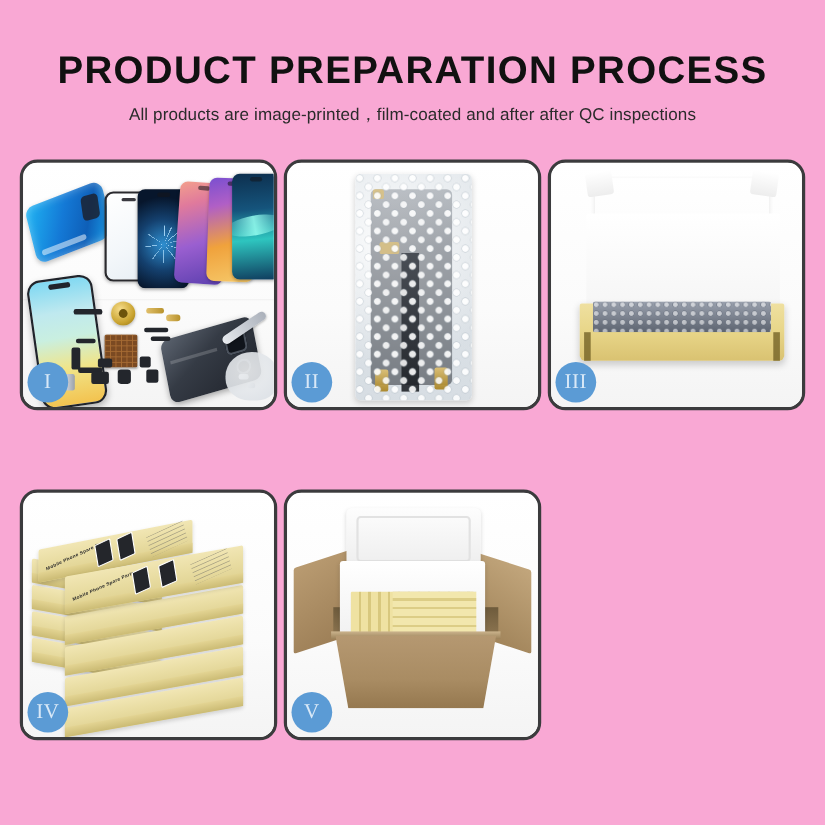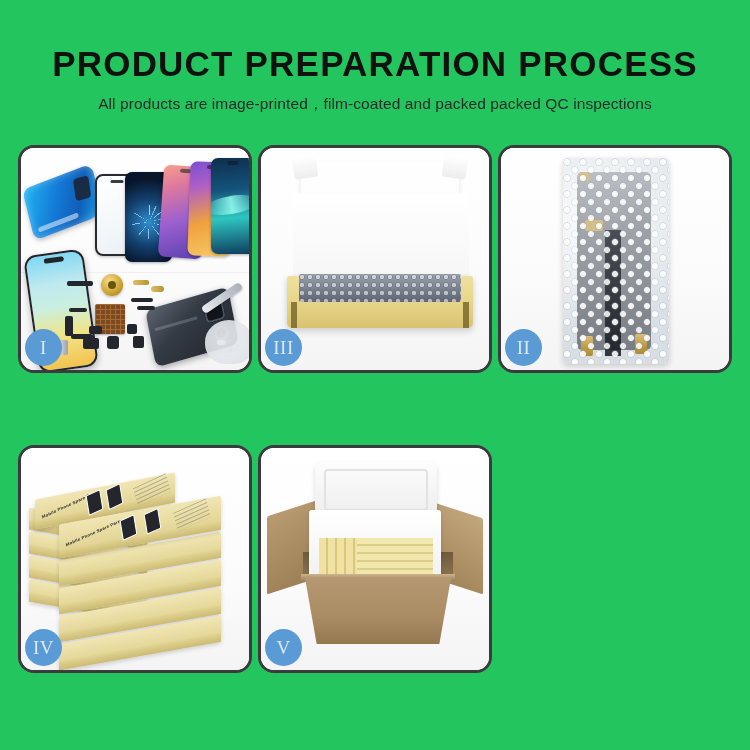--- a/index.html
+++ b/index.html
@@ -7,21 +7,21 @@
   html, body {
     margin: 0; padding: 0;
     width: 750px; height: 750px;
     background: #ffffff;
     font-family: "Liberation Sans", sans-serif;
     overflow: hidden;
   }
   #page {
     position: relative;
     width: 750px; height: 750px;
-    background: #22c55e;
+    background: #f9a8d4;
   }
 
   
   .header { position: absolute; top: 0; left: 0; width: 750px; text-align: center; }
   .title {
     margin: 0;
     padding-top: 44px;
     font-size: 35px;
     font-weight: 700;
     letter-spacing: 1.2px;
@@ -448,21 +448,21 @@
     transform: rotate(6deg);
   }
 </style>
 </head>
 <body>
 
 <div id="page">
 
   <div class="header">
     <h1 class="title">PRODUCT PREPARATION PROCESS</h1>
-    <p class="subtitle">All products are image-printed，film-coated and packed packed QC inspections</p>
+    <p class="subtitle">All products are image-printed，film-coated and after after QC inspections</p>
   </div>
 
   <div class="grid">
 
     <div class="panel p1">
       <div class="stage">
         <div class="shelf"></div>
 
         <div class="bluepart">
           <div class="hole"></div>
@@ -508,48 +508,48 @@
         <div class="part silver" style="left:196px;top:192px;width:9px;height:5px;"></div>
         <div class="part silver" style="left:204px;top:200px;width:7px;height:5px;"></div>
 
         <div class="tweezer"></div>
         <div class="hand"></div>
 
         <div class="badge">I</div>
       </div>
     </div>
 
-    <div class="panel p3">
-      <div class="stage">
-        <div class="lid">
-          <div class="ear-l"></div>
-          <div class="ear-r"></div>
-        </div>
-        <div class="foam"></div>
-        <div class="tray">
-          <div class="edge-l"></div>
-          <div class="edge-r"></div>
-        </div>
-        <div class="fill"></div>
-        <div class="badge">III</div>
-      </div>
-    </div>
-
     <div class="panel p2">
       <div class="stage">
         <div class="pouch">
           <div class="inner"></div>
           <div class="flex"></div>
           <div class="tab-gold" style="left:18px;bottom:8px;"></div>
           <div class="tab-gold" style="right:22px;bottom:10px;"></div>
           <div class="conn" style="left:22px;top:62px;"></div>
           <div class="conn" style="left:16px;top:14px;width:10px;height:9px;"></div>
           <div class="bubbles"></div>
         </div>
         <div class="badge">II</div>
+      </div>
+    </div>
+
+    <div class="panel p3">
+      <div class="stage">
+        <div class="lid">
+          <div class="ear-l"></div>
+          <div class="ear-r"></div>
+        </div>
+        <div class="foam"></div>
+        <div class="tray">
+          <div class="edge-l"></div>
+          <div class="edge-r"></div>
+        </div>
+        <div class="fill"></div>
+        <div class="badge">III</div>
       </div>
     </div>
 
     <div class="panel p4">
       <div class="stage">
         <div class="stack">
 
           <div class="bx" style="left:0px;top:48px;width:118px;height:22px;transform:skewY(10deg);">
               <div class="side"></div>
             </div>

